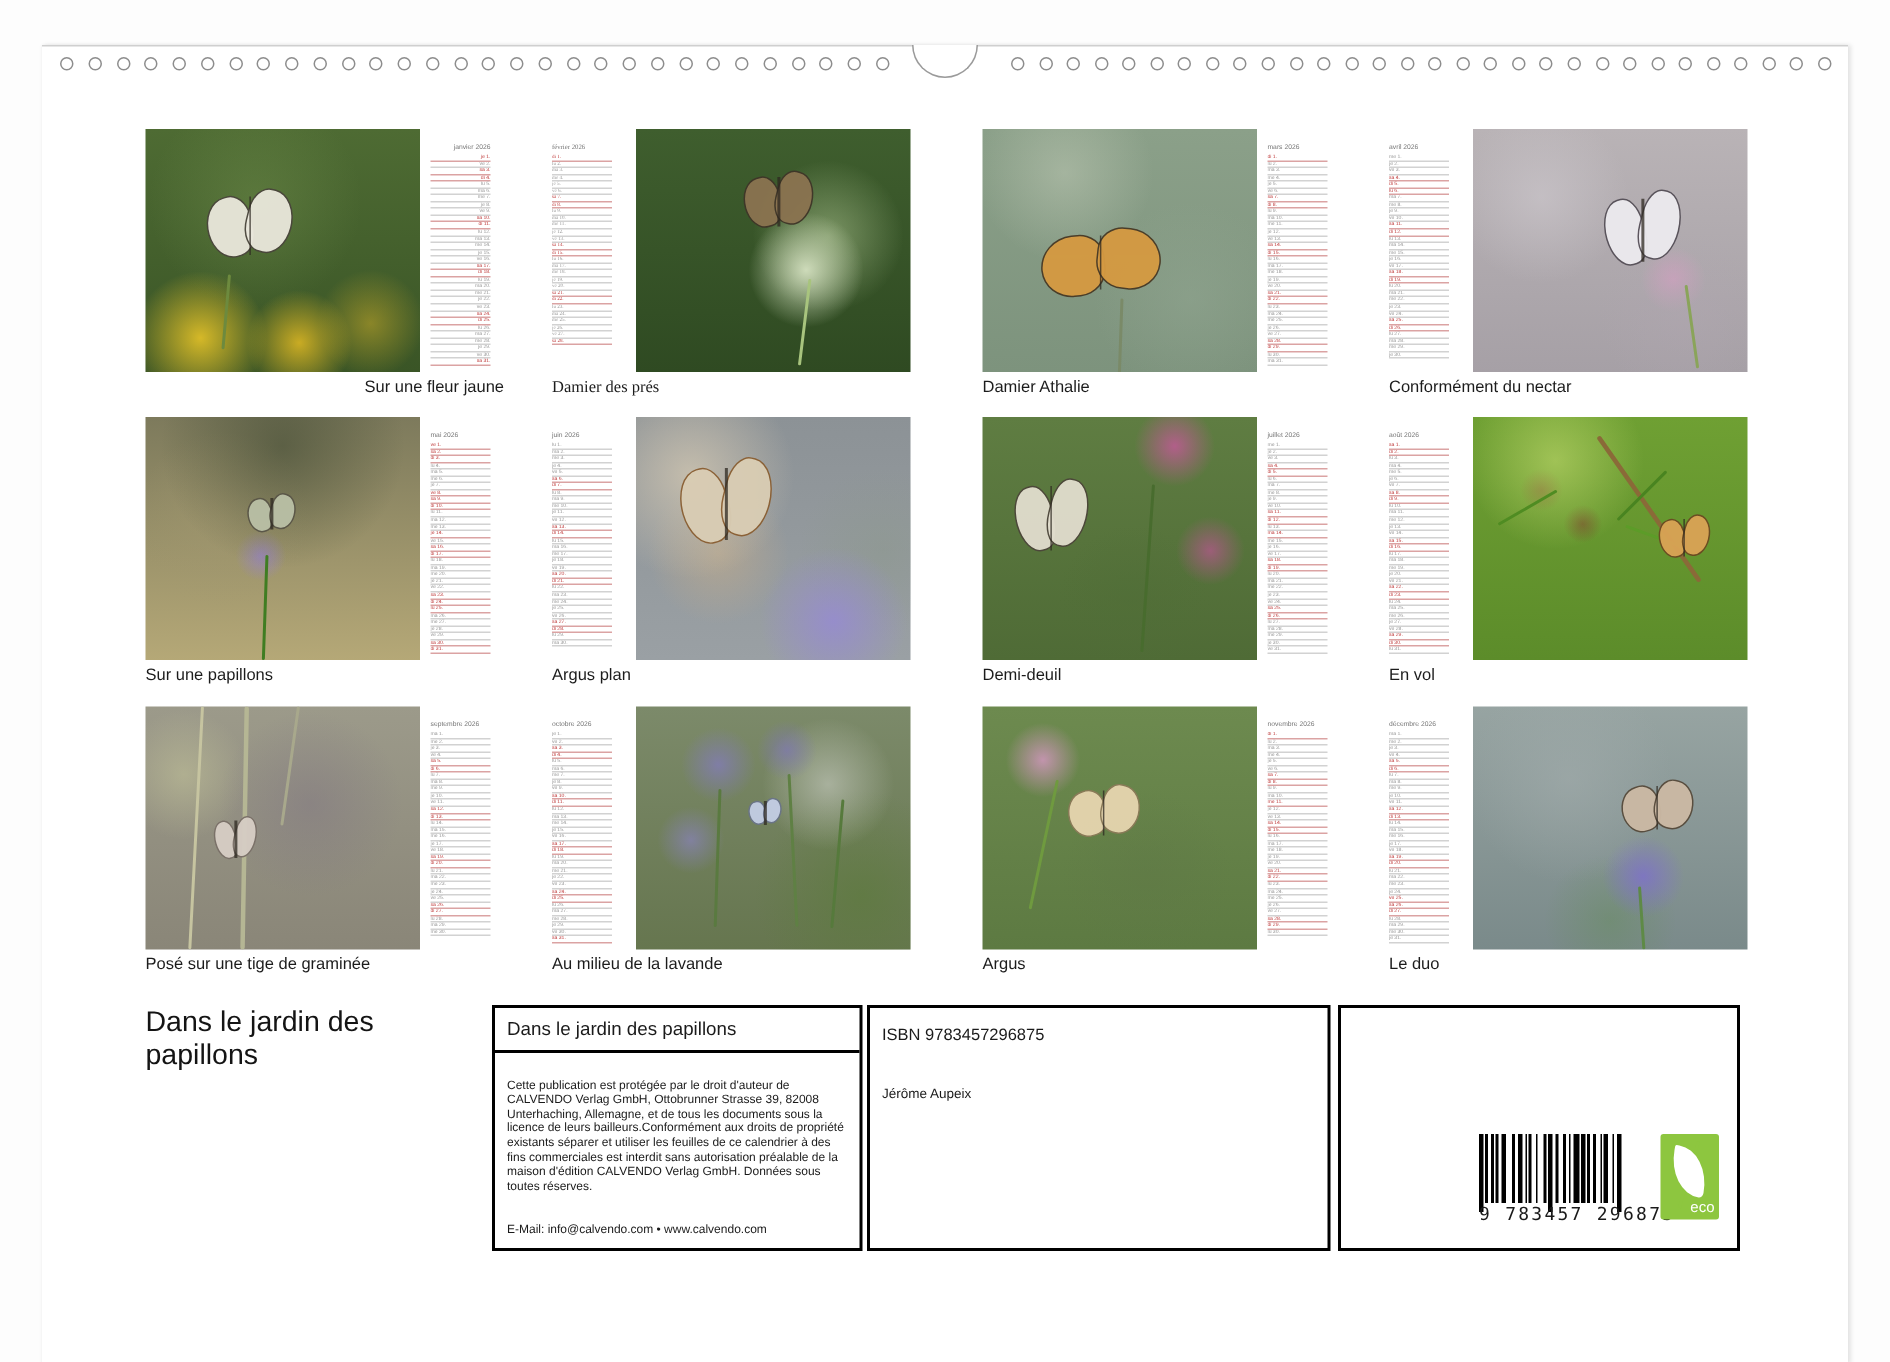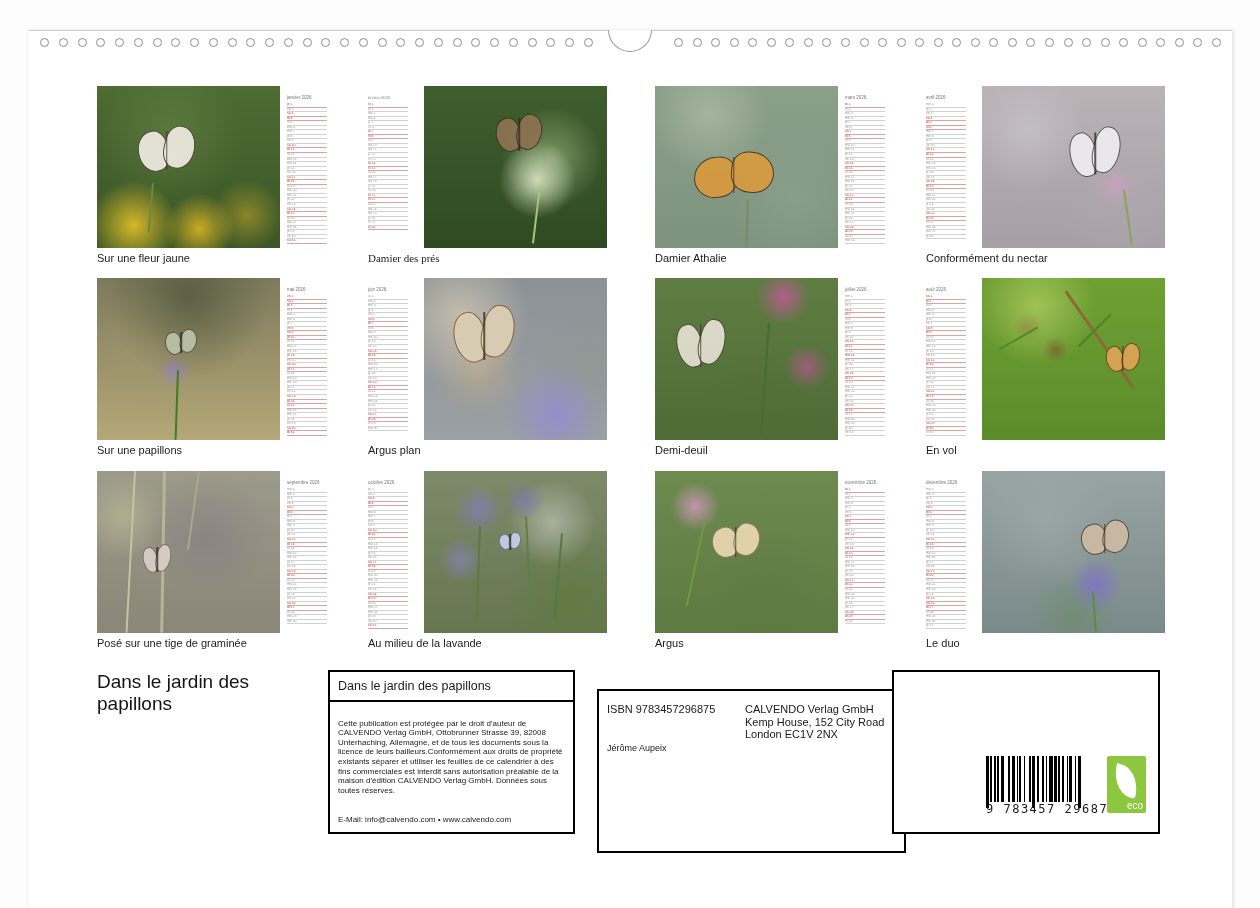--- a/index.html
+++ b/index.html
@@ -38,21 +38,21 @@
   .mc-row.red{color:#bf3a3a;border-bottom-color:#dba3a3;}
   .butterfly{position:absolute;transform:translate(-50%,-50%);}
   .wing{position:absolute;box-sizing:border-box;opacity:.96;}
   .wing.l{left:0;top:10%;width:54%;height:82%;border-radius:60% 45% 50% 55%;transform:rotate(-16deg);}
   .wing.r{right:0;top:0;width:54%;height:86%;border-radius:45% 60% 55% 50%;transform:rotate(14deg);}
   .bf-body{position:absolute;left:50%;top:10%;width:1.5px;height:78%;background:rgba(45,40,32,.75);transform:translateX(-50%);}
   .pline{position:absolute;border-radius:2px;transform-origin:top center;}
   .big-title{position:absolute;left:97px;top:671px;width:218px;font-size:19px;line-height:21.5px;color:#141414;}
   .box{position:absolute;top:670px;height:164px;border:2px solid #000;box-sizing:border-box;background:#fff;}
   #box-article{left:328px;width:247px;}
-  #box-isbn{left:597px;width:309px;margin-top:19px;}
+  #box-isbn{left:578px;width:309px;}
   #box-barcode{left:892px;width:268px;}
   .ba-row1{height:30px;border-bottom:2px solid #000;box-sizing:border-box;display:flex;align-items:center;justify-content:space-between;padding:0 8px;}
   .ba-row1 .lbl{font-size:11px;}
   .logo{position:relative;display:flex;flex-direction:column;align-items:flex-end;padding-right:19px;}
   .logo .word{font-weight:bold;font-size:12px;letter-spacing:.4px;color:#c4510b;line-height:12px;}
   .logo .tag{font-size:4px;color:#d97b2a;line-height:5px;}
   .logo .mark{position:absolute;right:0;top:0;width:15px;height:17px;
     background:linear-gradient(155deg,#3fae9f 55%,#1d8678 55%);
     clip-path:polygon(0 12%,78% 0,100% 88%,30% 100%);}
   .ba-row2{height:30px;border-bottom:2px solid #000;box-sizing:border-box;display:flex;align-items:center;padding:0 8px;font-size:12.5px;}
@@ -134,21 +134,21 @@
       <span class="hole" style="left: 1109.79px;"></span>
       <span class="hole" style="left: 1128.34px;"></span>
       <span class="hole" style="left: 1146.9px;"></span>
       <span class="hole" style="left: 1165.45px;"></span>
       <span class="hole" style="left: 1184px;"></span>
     </div>
   <div class="cutout"></div>
 </div>
 
 <div>
-    <div class="block" style="left: 97px; top: 86px;">
+    <div class="block" style="left: 97px; top: 86px; text-align: right;">
       <div class="photo" style="left: 0px; background: radial-gradient(circle at 40% 30%, rgba(125, 155, 85, 0.35) 0%, rgba(255, 255, 255, 0) 45%), radial-gradient(circle at 20% 86%, rgba(230, 195, 40, 0.9) 0%, rgba(255, 255, 255, 0) 22%), radial-gradient(circle at 56% 88%, rgba(226, 186, 35, 0.85) 0%, rgba(255, 255, 255, 0) 20%), radial-gradient(circle at 82% 80%, rgba(200, 170, 40, 0.55) 0%, rgba(255, 255, 255, 0) 18%), linear-gradient(rgb(78, 107, 51), rgb(58, 85, 38));">
         <span class="pline" style="left: 30%; top: 60%; width: 2px; height: 50px; background: rgb(109, 138, 62); transform: rotate(5deg);"></span>
         <span class="butterfly" style="left: 38%; top: 40%; width: 58px; height: 50px;">
           <span class="wing l" style="background: rgb(233, 230, 218); border: 1px solid rgb(74, 70, 60);"></span>
           <span class="wing r" style="background: rgb(233, 230, 218); border: 1px solid rgb(74, 70, 60);"></span>
           <span class="bf-body"></span>
         </span>
       </div>
       <div class="minical" style="left: 190px;">
         <div class="hdr">janvier 2026</div>
@@ -688,23 +688,20 @@
   <div class="ba-row2">Dans le jardin des papillons</div>
   <div class="ba-row3">
     <span>Cette publication est protégée par le droit d'auteur de CALVENDO Verlag GmbH, Ottobrunner Strasse 39, 82008 Unterhaching,  Allemagne, et de tous les documents sous la licence de leurs bailleurs.Conformément aux droits de propriété existants séparer et utiliser les feuilles de ce calendrier à des fins commerciales est interdit sans autorisation préalable de la maison d'édition  CALVENDO Verlag GmbH. Données sous toutes réserves.</span>
     <br>
     <span>E-Mail: info@calvendo.com • www.calvendo.com</span>
   </div>
 </div>
 
 <div class="box" id="box-isbn">
   <div class="isbn">ISBN 9783457296875</div>
-  <div class="pub">CALVENDO Verlag GmbH
-Kemp House, 152 City Road
-London EC1V 2NX</div>
   <div class="author">Jérôme Aupeix</div>
 </div>
 
 <div class="box" id="box-barcode">
   <div class="barcode">
     <div class="bars">
         <span class="bar b t" style="width: 2.78261px; flex: 0 0 2.78261px;"></span>
         <span class="bar" style="width: 1.3913px; flex: 0 0 1.3913px;"></span>
         <span class="bar b" style="width: 1.3913px; flex: 0 0 1.3913px;"></span>
         <span class="bar" style="width: 2.78261px; flex: 0 0 2.78261px;"></span>

